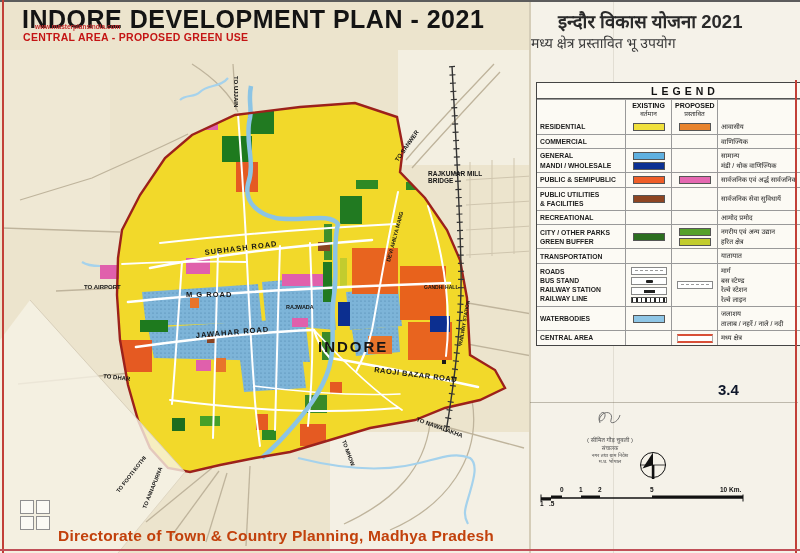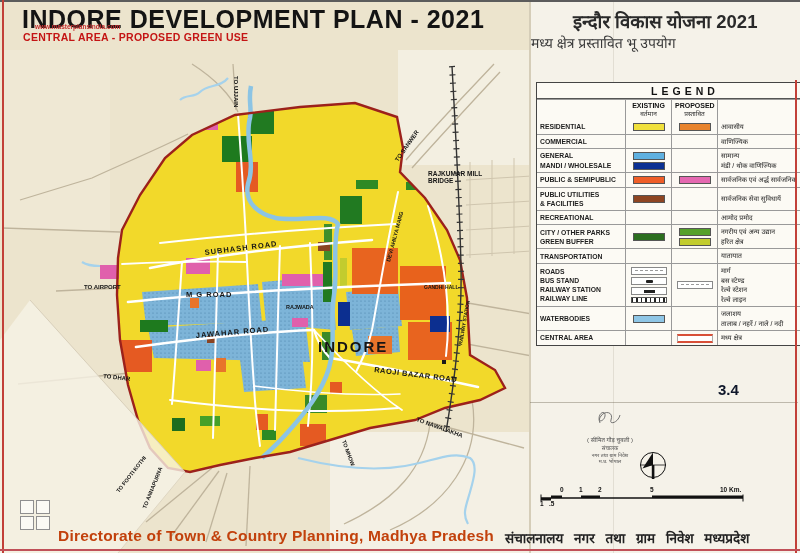--- a/index.html
+++ b/index.html
@@ -4,21 +4,21 @@
 <style>
   html,body{margin:0;padding:0;}
   #page{position:relative;width:800px;height:553px;overflow:hidden;
         background:#ece4cd;font-family:"Liberation Sans",sans-serif;}
   .abs{position:absolute;}
   
   #title-en{left:22px;top:5px;font-size:25px;font-weight:900;letter-spacing:.5px;color:#141414;}
   #watermark{left:35px;top:23px;font-size:6.5px;font-weight:700;color:#c43030;}
   #subtitle-en{left:23px;top:31px;font-size:10.5px;font-weight:800;letter-spacing:.3px;color:#c41414;}
   #rightpanel{left:530px;top:0;width:270px;height:553px;background:#f5f2e9;}
-  #title-hi{left:558px;top:8px;font-size:18.5px;font-weight:600;color:#2a2a2a;margin-left:15px;}
+  #title-hi{left:558px;top:8px;font-size:18.5px;font-weight:600;color:#2a2a2a;}
   #subtitle-hi{left:531px;top:33px;font-size:14px;color:#3a3a3a;}
   
   #legend{left:536px;top:82px;width:298px;background:#fcfaf4;border:1.2px solid #444;box-sizing:border-box;}
   #legend-title{text-align:center;font-size:10.5px;font-weight:800;letter-spacing:4px;color:#111;
                 padding:2px 0 1px 0;border-bottom:1px solid #555;}
   .lrow{display:grid;grid-template-columns:88px 46px 46px 1fr;border-top:1px solid #999;align-items:center;}
   .lrow:first-child{border-top:none;}
   .lcell{padding:2px 3px;min-height:11px;box-sizing:border-box;display:flex;flex-direction:column;justify-content:center;height:100%;}
   .lcell+.lcell{border-left:1px solid #999;}
   .c-label{font-size:6.8px;font-weight:700;color:#1d1d1d;white-space:pre-line;line-height:1.35;}
@@ -398,19 +398,18 @@
       <span style="left: 720px; top: 486px;">10 Km.</span>
     </div>
 
   <div class="abs" id="grid-icon">
     <div></div>
       <div></div>
       <div></div>
       <div></div>
   </div>
   <div class="abs" id="footer-en">Directorate of Town &amp; Country Planning, Madhya Pradesh</div>
-  <div class="abs" id="footer-hi">संचालनालय नगर तथा ग्राम निवेश मध्यप्रदेश</div>
 
   <div class="abs" id="edge-top"></div>
   <div class="abs" id="edge-left"></div>
   <div class="abs" id="edge-right"></div>
   <div class="abs" id="edge-bottom"></div>
 </div>
 
 </body></html>

